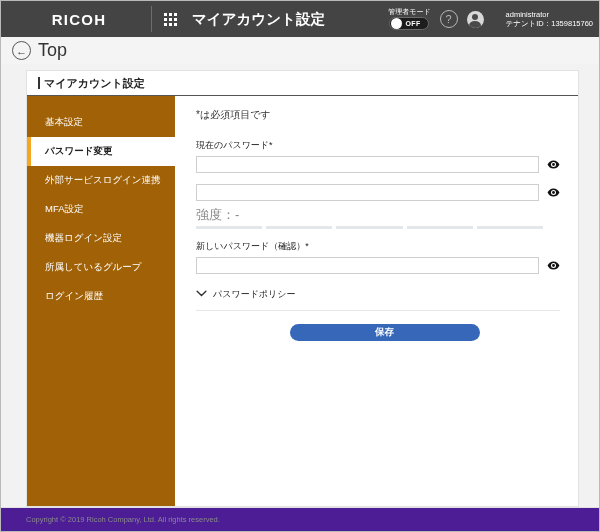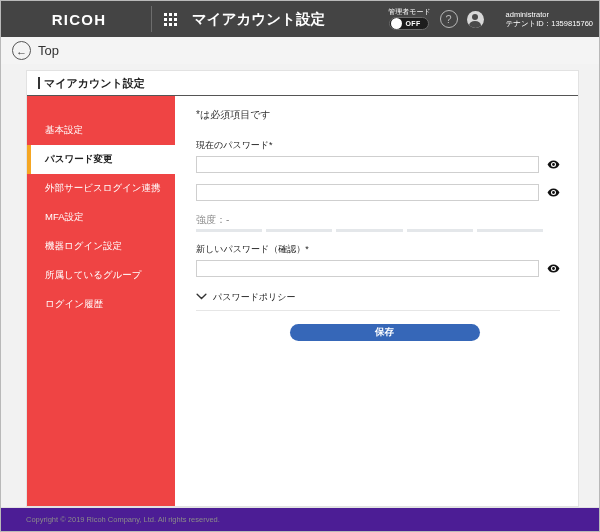--- a/index.html
+++ b/index.html
@@ -197,21 +197,21 @@
     display: flex;
     align-items: center;
     justify-content: center;
     color: #333333;
     font-size: 11px;
     cursor: pointer;
     box-sizing: border-box;
   }
   .top-label {
     margin-left: 7px;
-    font-size: 13px;
+    font-size: 18px;
     color: #333333;
   }
 
   
   .card {
     position: absolute;
     left: 25px;
     top: 69px;
     width: 553px;
     height: 437px;
@@ -239,23 +239,23 @@
     color: #222222;
   }
   .card-body {
     display: flex;
     height: calc(100% - 25px);
   }
 
   
   .sidebar {
     width: 148px;
-    background: #ef4444;
+    background: #a16207;
     flex: none;
-    padding-top: 20px;
+    padding-top: 12px;
     box-sizing: border-box;
   }
   .side-item {
     position: relative;
     height: 29px;
     display: flex;
     align-items: center;
     padding-left: 18px;
     color: #ffffff;
     font-size: 9.5px;
@@ -313,22 +313,22 @@
   .eye-icon {
     width: 13px;
     height: 13px;
     flex: none;
     cursor: pointer;
     display: flex;
     align-items: center;
     justify-content: center;
   }
   .strength-row {
-    margin-top: 12px;
-    font-size: 10px;
+    margin-top: 5px;
+    font-size: 13px;
     color: #888888;
   }
   .strength-bars {
     margin-top: 2px;
     display: flex;
     gap: 4px;
     width: 347px;
   }
   .strength-bars span {
     flex: 1;

